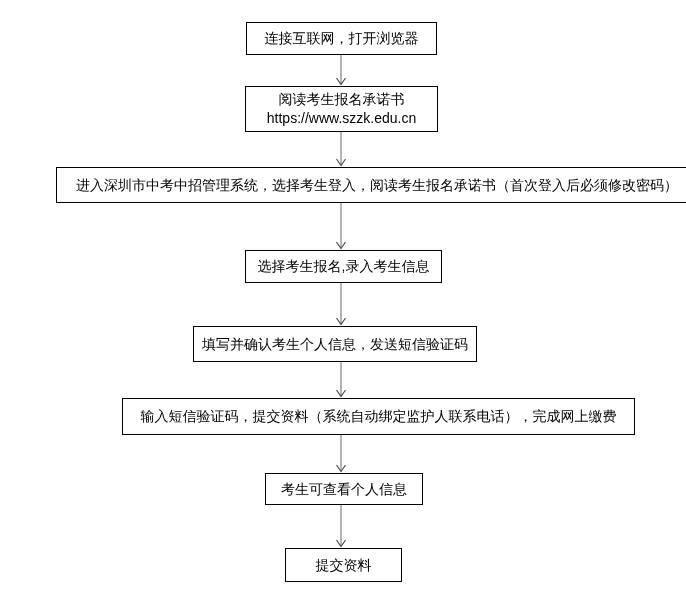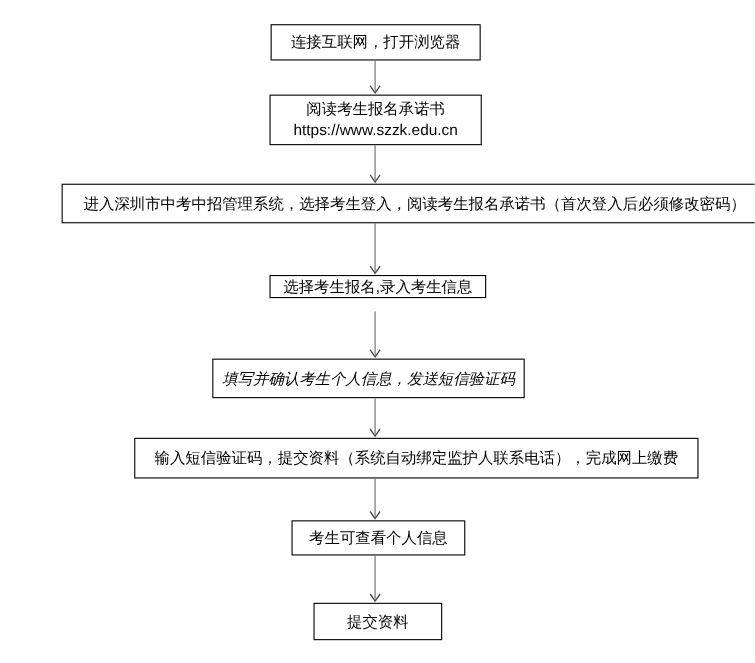--- a/index.html
+++ b/index.html
@@ -71,30 +71,30 @@
 
   <div class="box" style="left:23px; top:167px; width:642px; height:36px;margin-left:33px;">
     <span class="label">进入深圳市中考中招管理系统，选择考生登入，阅读考生报名承诺书（首次登入后必须修改密码）</span>
   </div>
 
   <svg class="connector" style="left:335px; top:203px;" width="12" height="47">
     <line x1="6" y1="0" x2="6" y2="44" stroke="#6b6b6b" stroke-width="1"></line>
     <path d="M1.5 39 L6 45.5 L10.5 39" fill="none" stroke="#4a4a4a" stroke-width="1.2"></path>
   </svg>
 
-  <div class="box" style="left:245px; top:250px; width:197px; height:21px;">
+  <div class="box" style="left:245px; top:250px; width:197px; height:33px;">
     <span class="label">选择考生报名,录入考生信息</span>
   </div>
 
   <svg class="connector" style="left:335px; top:283px;" width="12" height="43">
     <line x1="6" y1="0" x2="6" y2="40" stroke="#6b6b6b" stroke-width="1"></line>
     <path d="M1.5 35 L6 41.5 L10.5 35" fill="none" stroke="#4a4a4a" stroke-width="1.2"></path>
   </svg>
 
-  <div class="box" style="left:193px; top:326px; width:284px; height:36px;font-style:italic;">
+  <div class="box" style="left:193px; top:326px; width:284px; height:36px;">
     <span class="label">填写并确认考生个人信息，发送短信验证码</span>
   </div>
 
   <svg class="connector" style="left:335px; top:362px;" width="12" height="36">
     <line x1="6" y1="0" x2="6" y2="33" stroke="#6b6b6b" stroke-width="1"></line>
     <path d="M1.5 28 L6 34.5 L10.5 28" fill="none" stroke="#4a4a4a" stroke-width="1.2"></path>
   </svg>
 
   <div class="box" style="left:122px; top:398px; width:513px; height:37px;">
     <span class="label">输入短信验证码，提交资料（系统自动绑定监护人联系电话），完成网上缴费</span>

